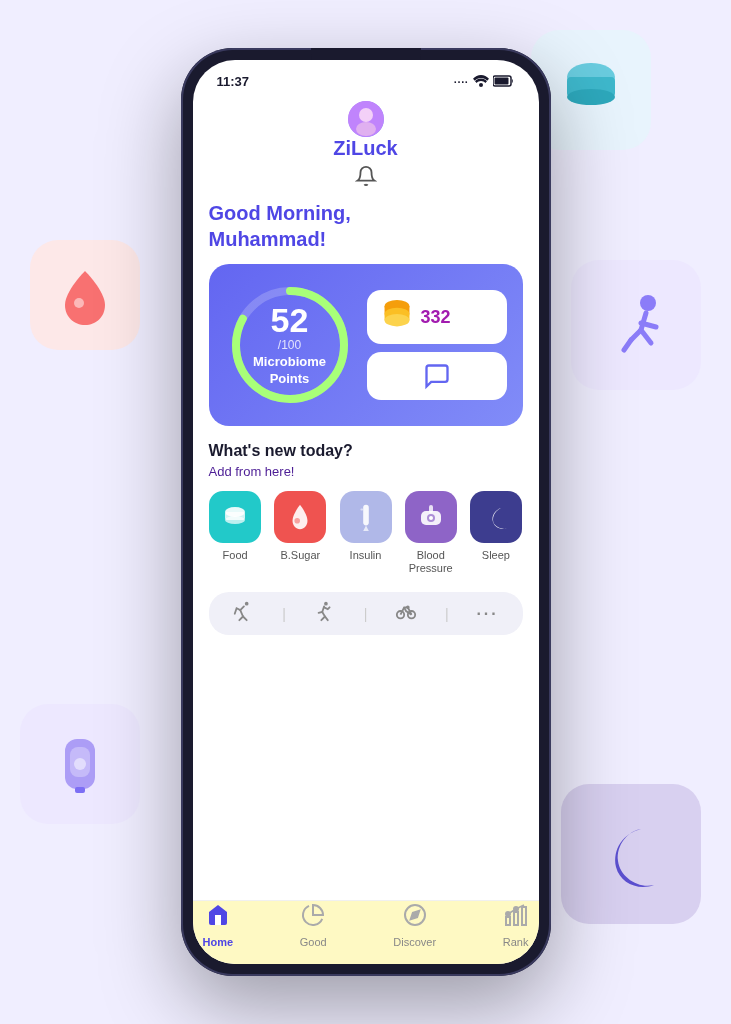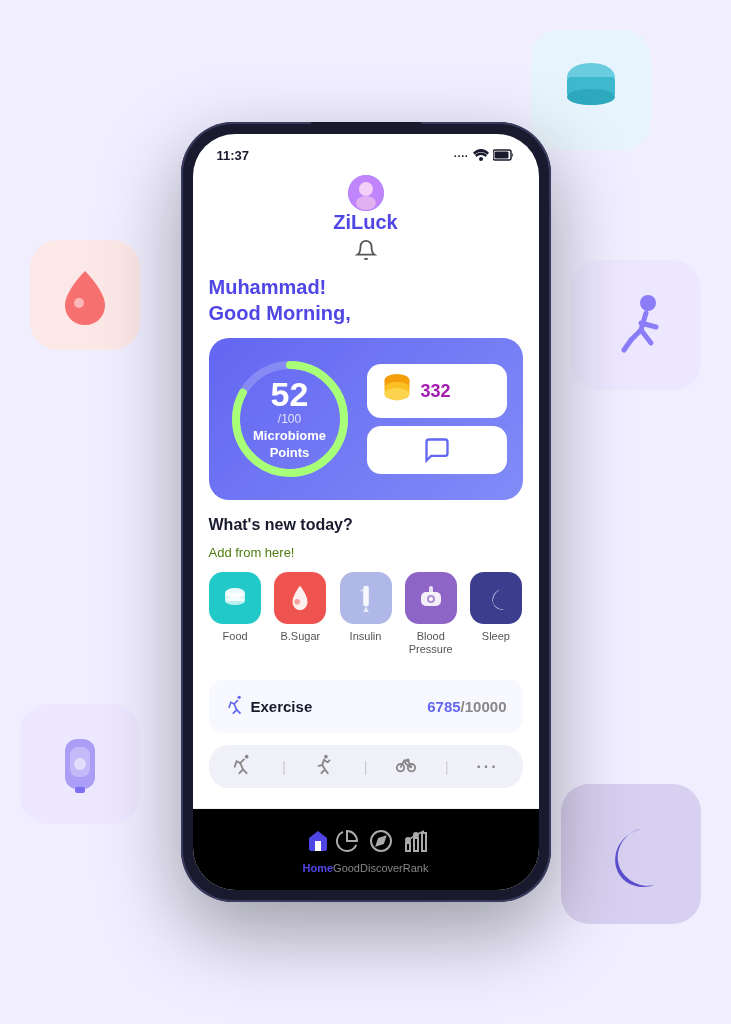--- a/index.html
+++ b/index.html
@@ -46,21 +46,21 @@
     }
     .bg-icon-sleep {
       right: 30px; bottom: 100px;
       width: 140px; height: 140px;
       background: #d8d0f0;
     }
 
     
     .phone {
       width: 370px;
-      height: 780px;
+      height: 928px;
       background: #1a1a2e;
       border-radius: 52px;
       position: relative;
       box-shadow: 0 30px 80px rgba(0,0,0,0.35), inset 0 0 0 2px #3a3a5e;
       z-index: 10;
     }
 
     .phone-screen {
       position: absolute;
       top: 12px; left: 12px; right: 12px; bottom: 12px;
@@ -244,34 +244,34 @@
       display: flex;
       align-items: center;
       justify-content: center;
     }
 
     
     .section-title {
       font-size: 16px;
       font-weight: 700;
       color: #1a1a2e;
-      margin-bottom: 11px;
+      margin-bottom: 4px;
     }
 
     .section-subtitle {
       font-size: 13px;
-      color: #4d7c0f;
+      color: #4c1d95;
       margin-bottom: 12px;
     }
 
     
     .quick-actions {
       display: flex;
       gap: 12px;
-      margin-bottom: 24px;
+      margin-bottom: 17px;
     }
 
     .action-item {
       display: flex;
       flex-direction: column;
       align-items: center;
       gap: 6px;
       flex: 1;
     }
 
@@ -361,24 +361,24 @@
     }
 
     .act-divider {
       color: #ccc;
       font-size: 14px;
     }
 
     
     .bottom-nav {
       display: flex;
-      justify-content: center;
-      align-items: center;
-      padding: 20px 10px 16px;
-      background: #000000;
+      justify-content: space-between;
+      align-items: center;
+      padding: 2px 10px 16px;
+      background: #fef9c3;
       border-top: 1px solid #f0f0f0;
       flex-shrink: 0;
     }
 
     .nav-item {
       display: flex;
       flex-direction: column;
       align-items: center;
       gap: 3px;
     }
@@ -477,22 +477,22 @@
         <svg width="22" height="22" viewBox="0 0 24 24" fill="none" stroke="#555" stroke-width="2">
           <path d="M18 8A6 6 0 0 0 6 8c0 7-3 9-3 9h18s-3-2-3-9"></path>
           <path d="M13.73 21a2 2 0 0 1-3.46 0"></path>
         </svg>
       </div>
     </div>
 
     <div class="content">
 
       <div class="greeting">
+        <span>Good Morning,</span>
         <span>Muhammad!</span>
-        <span>Good Morning,</span>
       </div>
 
       <div class="score-card">
 
         <div class="score-circle-container">
           <svg width="130" height="130" viewBox="0 0 130 130">
             <circle cx="65" cy="65" r="54" fill="none" stroke="rgba(255,255,255,0.2)" stroke-width="8"></circle>
             <circle cx="65" cy="65" r="54" fill="none" stroke="#a8ff78" stroke-width="8" stroke-dasharray="339.3" stroke-dashoffset="57.7" stroke-linecap="round"></circle>
           </svg>
           <div class="score-center">
@@ -579,39 +579,20 @@
         <div class="action-item">
           <div class="action-btn btn-sleep">
             <svg width="26" height="26" viewBox="0 0 26 26" fill="white">
               <path d="M18 4 C12 6 8 12 10 18 C12 24 18 26 24 24 C18 26 10 22 10 16 C10 10 14 6 18 4Z" fill="white" opacity="0.9"></path>
             </svg>
           </div>
           <span class="action-label">Sleep</span>
         </div>
       </div>
 
-      <div class="exercise-section">
-        <div class="exercise-header">
-          <div class="exercise-left">
-            <span class="exercise-icon">
-              <svg width="20" height="20" viewBox="0 0 24 24" fill="#6366f1">
-                <circle cx="17" cy="4" r="2"></circle>
-                <path d="M15 8 L11 12 L7 10 L5 16" stroke="#6366f1" stroke-width="2" fill="none" stroke-linecap="round"></path>
-                <path d="M11 12 L14 19" stroke="#6366f1" stroke-width="2" fill="none" stroke-linecap="round"></path>
-                <path d="M14 19 L10 23" stroke="#6366f1" stroke-width="2" fill="none" stroke-linecap="round"></path>
-                <path d="M14 19 L18 23" stroke="#6366f1" stroke-width="2" fill="none" stroke-linecap="round"></path>
-              </svg>
-            </span>
-            <span class="exercise-label">Exercise</span>
-          </div>
-          <div class="exercise-value">
-            <span class="current">6785</span><span class="total">/10000</span>
-          </div>
-        </div>
-      </div>
 
       <div class="activity-tabs">
         <span class="act-tab">
           <svg width="22" height="22" viewBox="0 0 24 24" fill="#888">
             <circle cx="16" cy="4" r="2"></circle>
             <path d="M13 7 L9 11 L5 9 L3 15" stroke="#888" stroke-width="2" fill="none" stroke-linecap="round"></path>
             <path d="M9 11 L12 18" stroke="#888" stroke-width="2" fill="none" stroke-linecap="round"></path>
             <path d="M12 18 L8 22" stroke="#888" stroke-width="2" fill="none" stroke-linecap="round"></path>
             <path d="M12 18 L16 22" stroke="#888" stroke-width="2" fill="none" stroke-linecap="round"></path>
           </svg>

